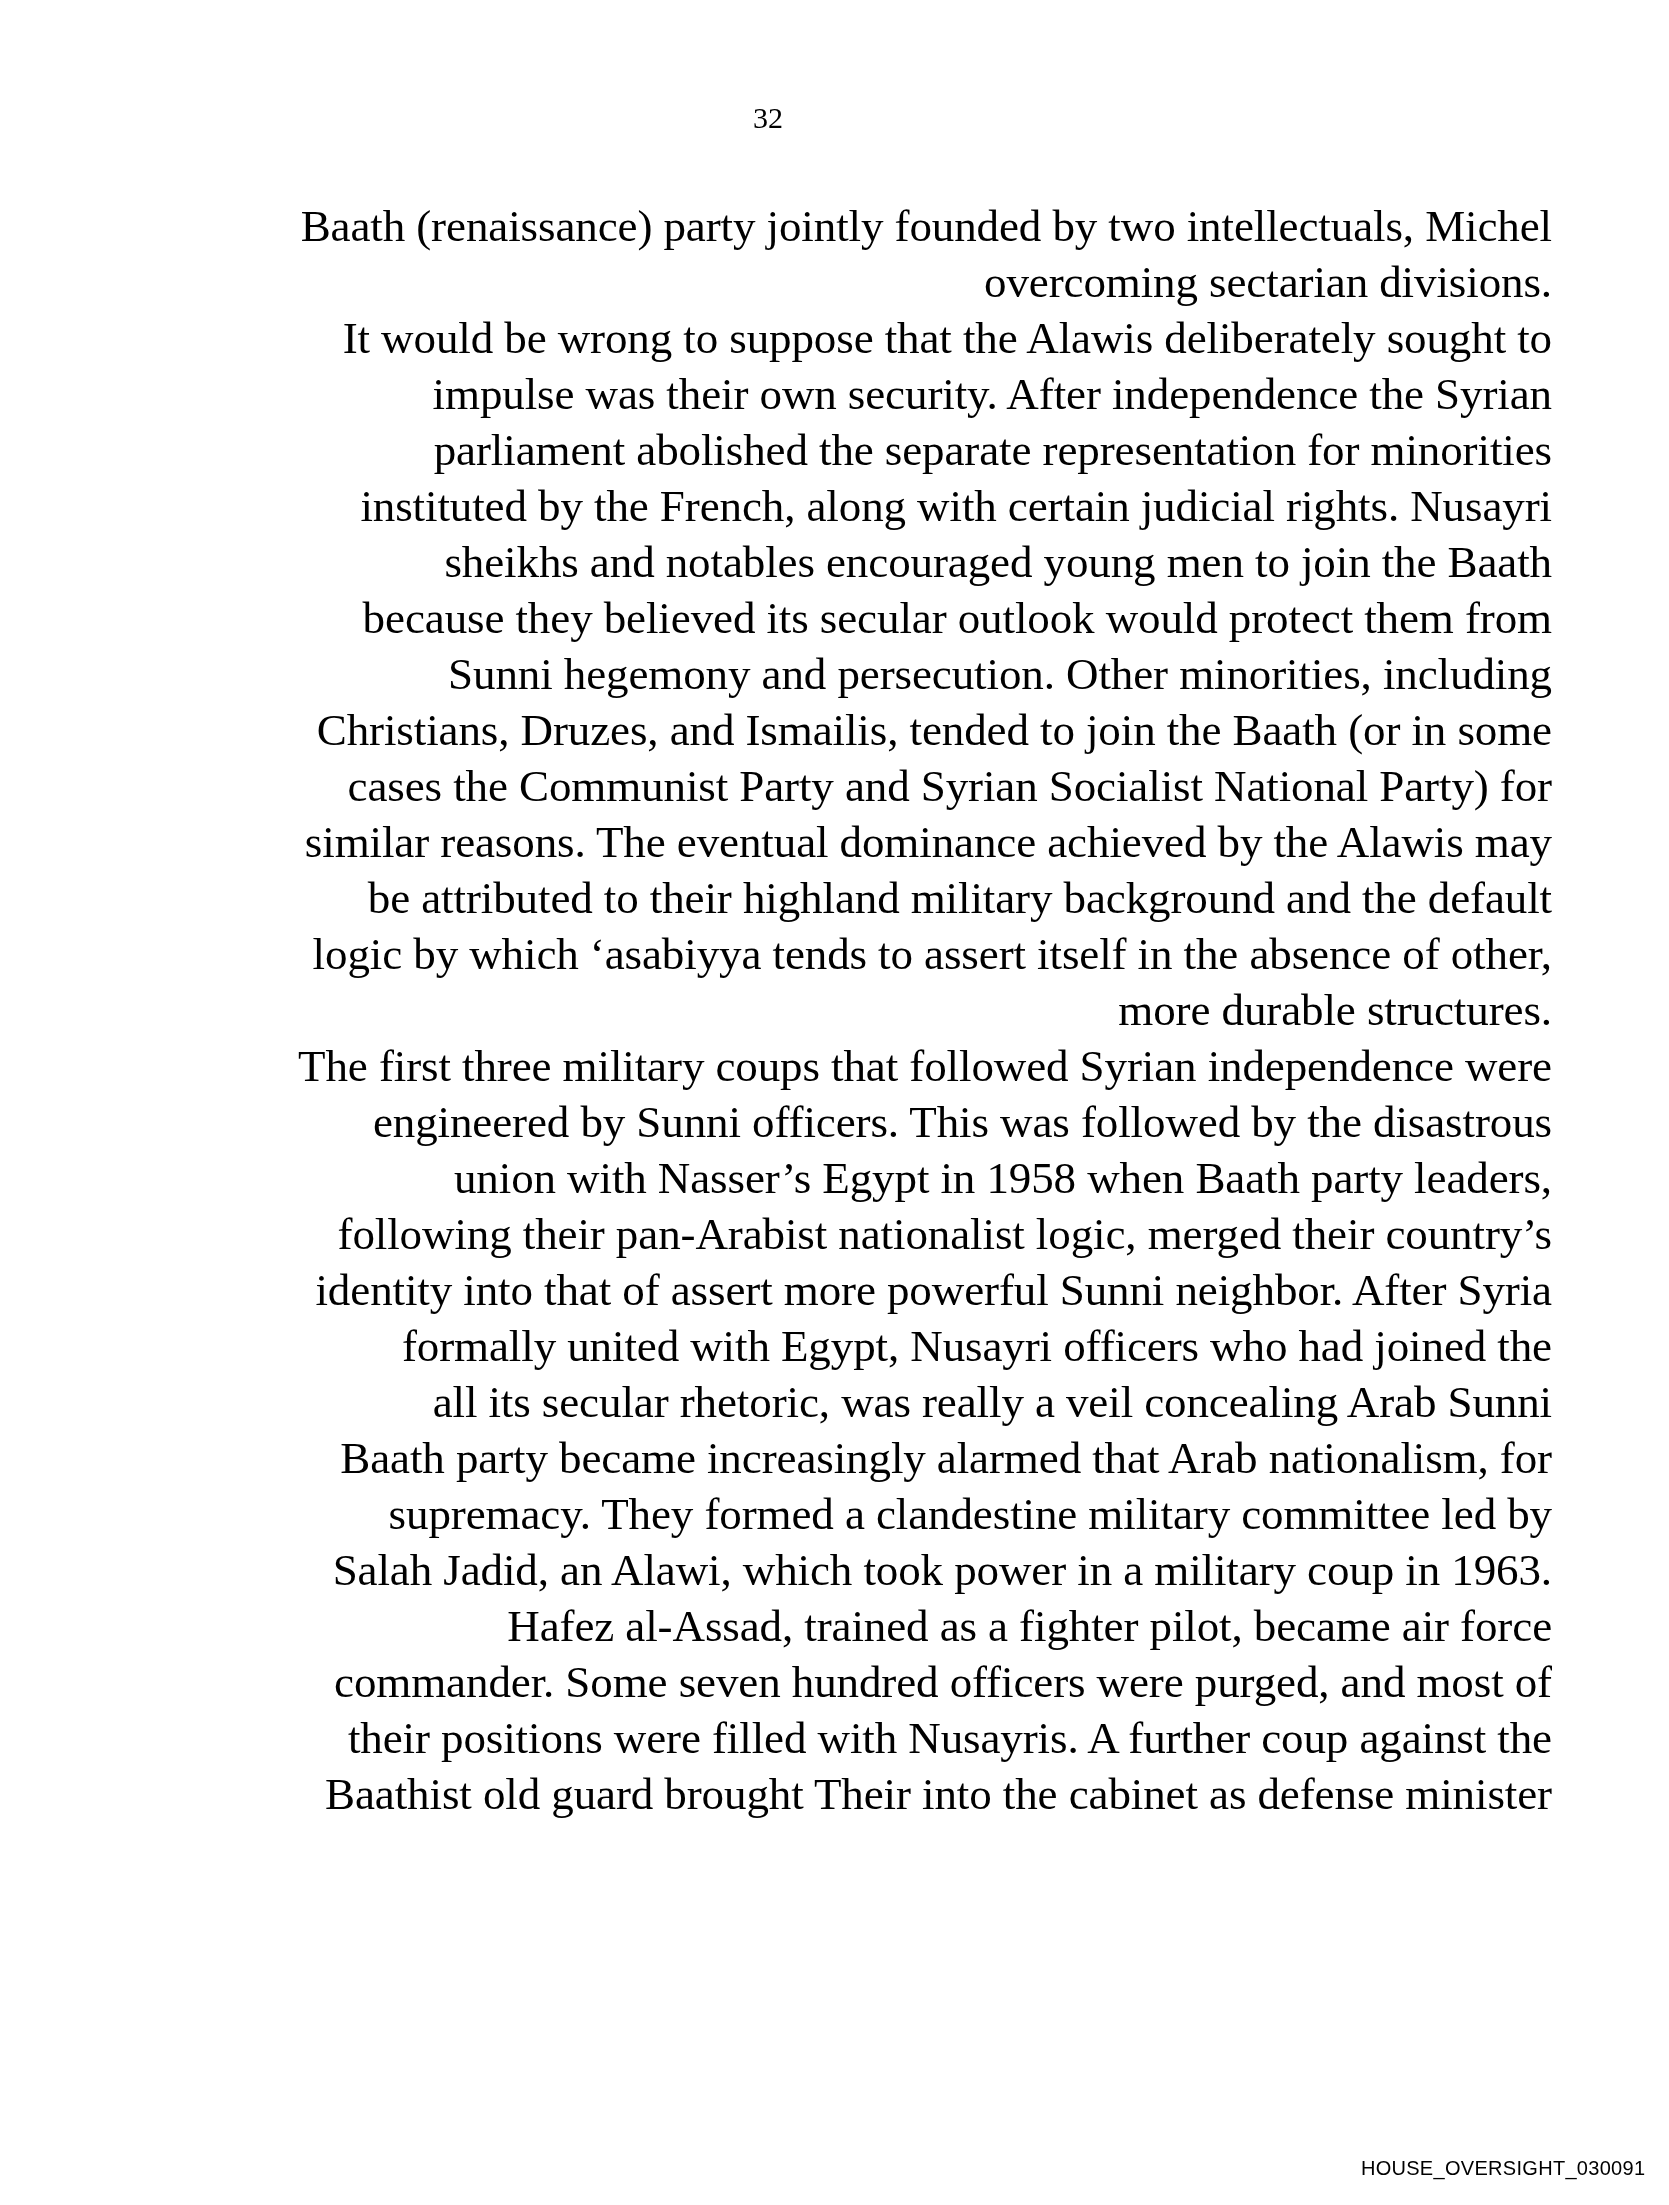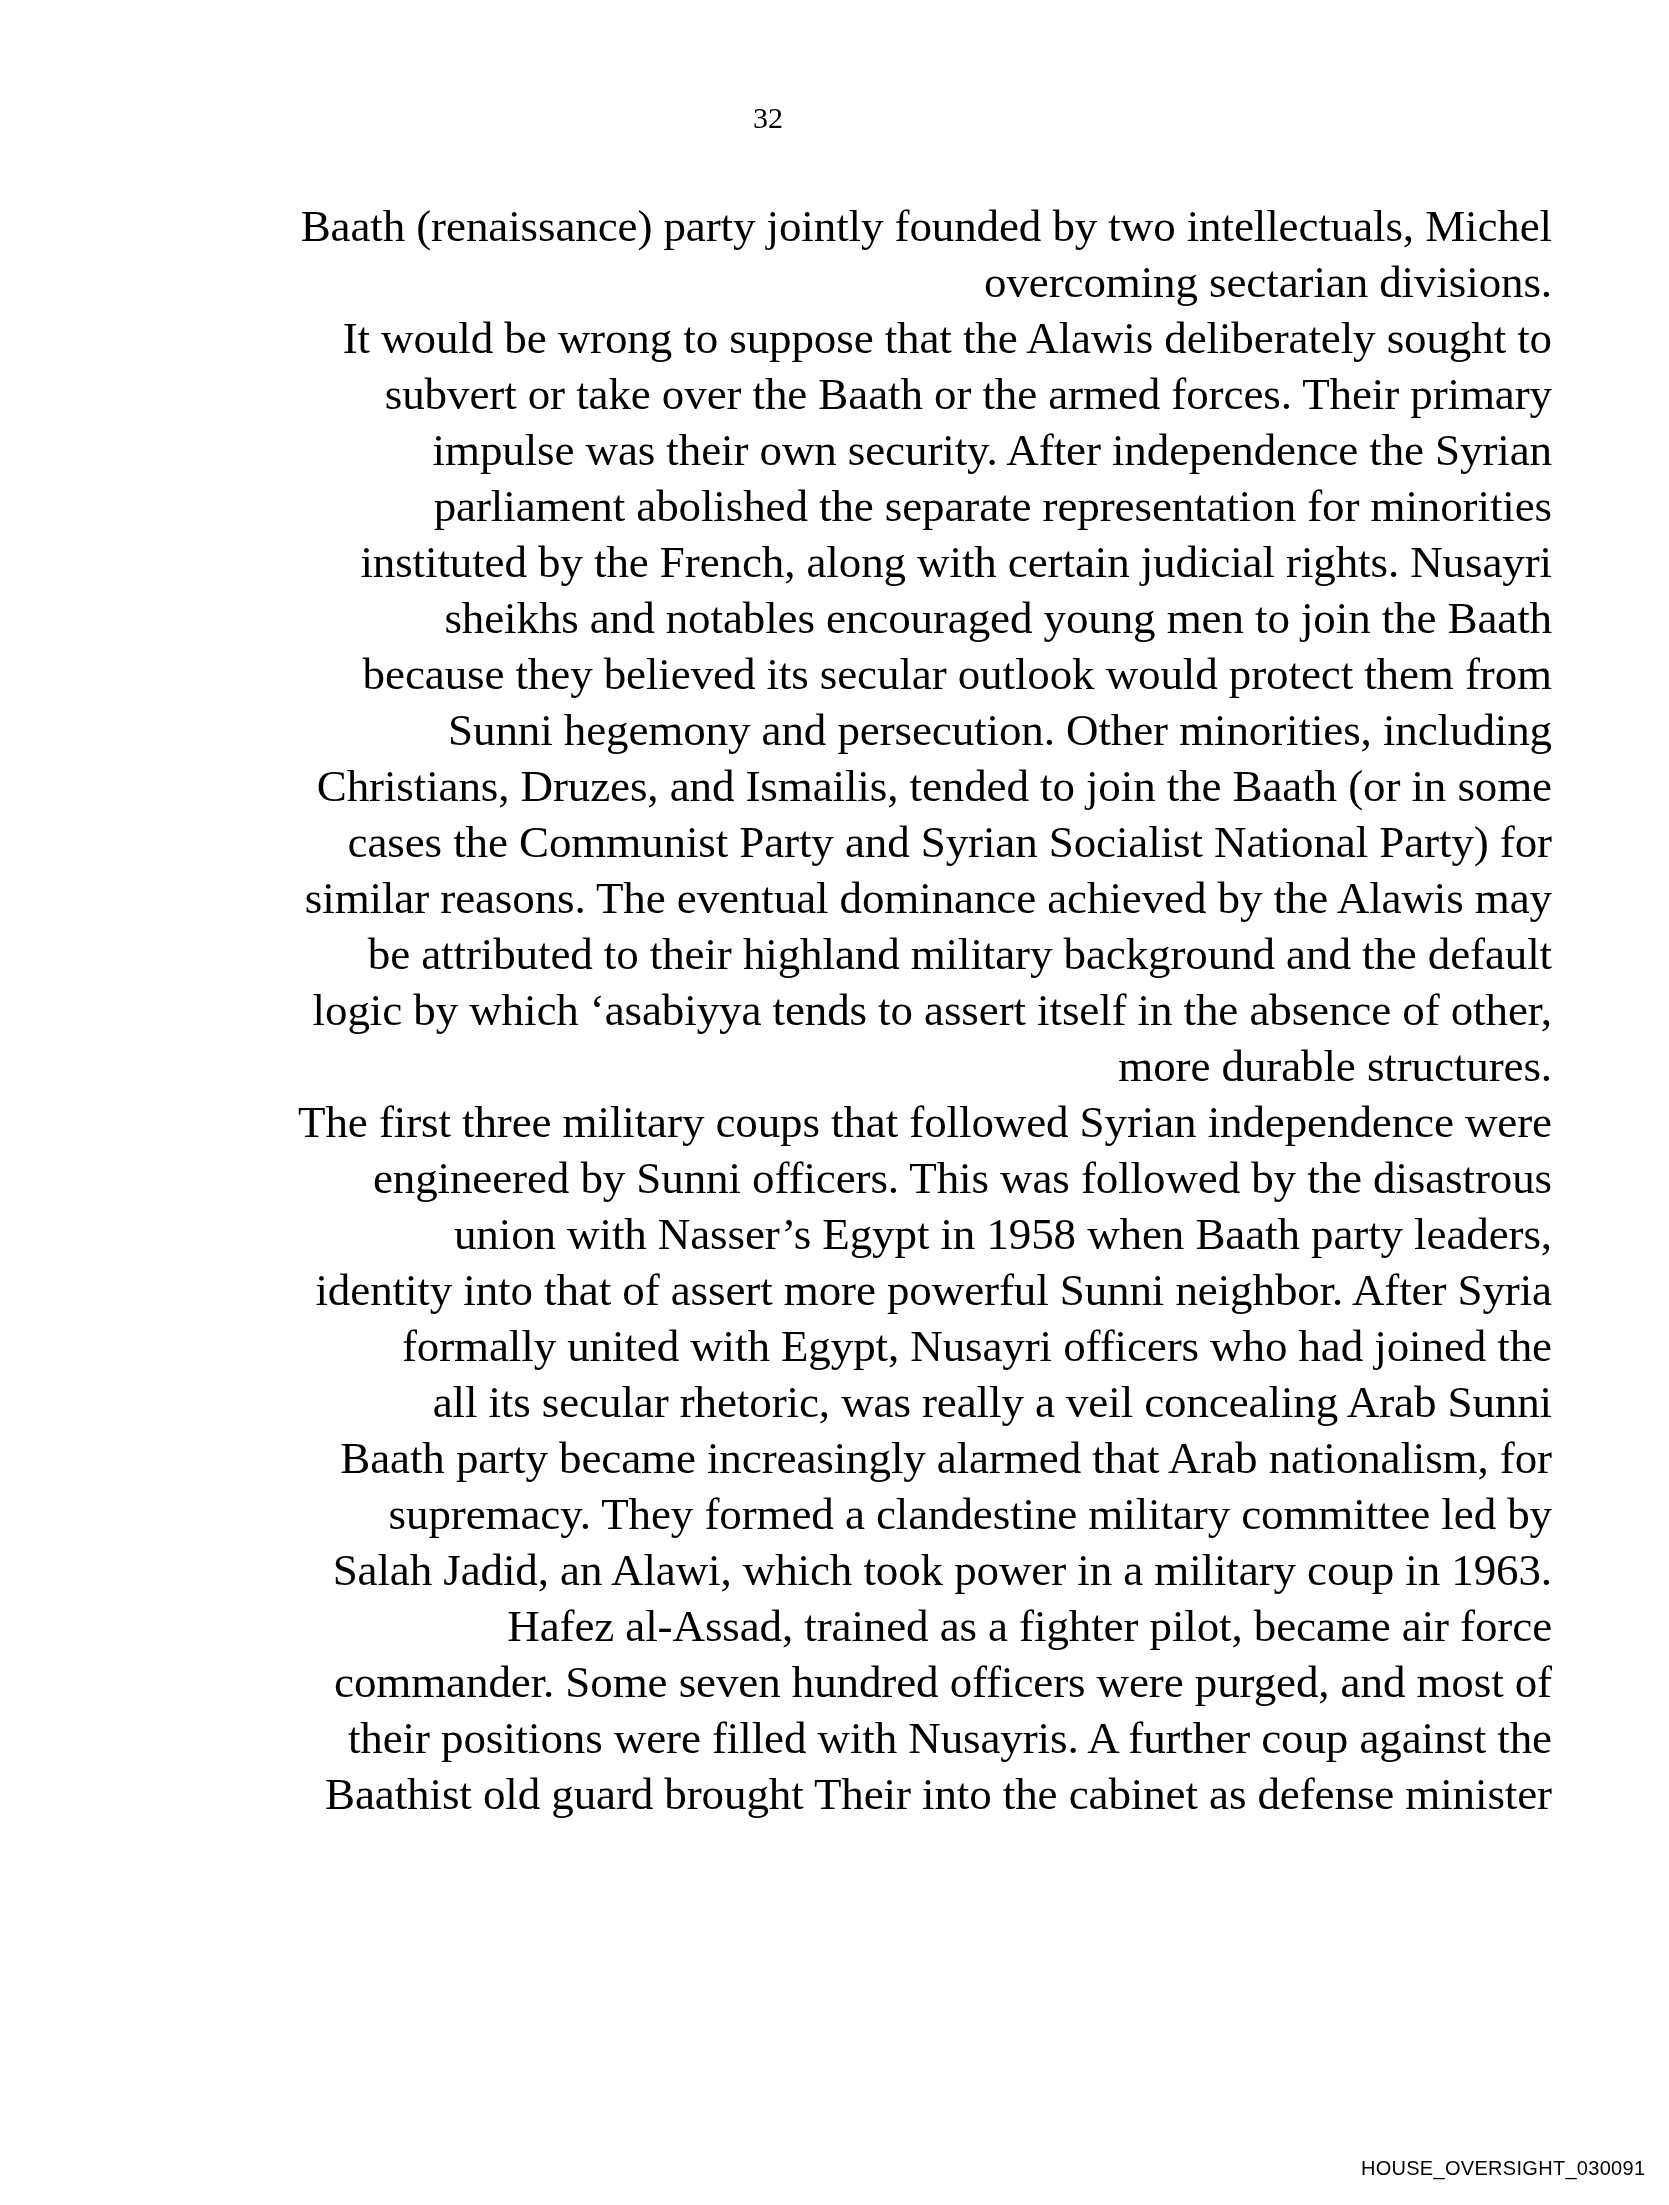--- a/index.html
+++ b/index.html
@@ -52,36 +52,36 @@
 </style>
 </head>
 <body>
 
 <div class="page-number">32</div>
 
 <div class="body-text">
   <span class="line">Baath (renaissance) party jointly founded by two intellectuals, Michel</span>
   <span class="line">overcoming sectarian divisions.</span>
   <span class="line">It would be wrong to suppose that the Alawis deliberately sought to</span>
-  <span class="line">subvert or take over the Baath or the armed forces. Their primary</span>
   <span class="line">impulse was their own security. After independence the Syrian</span>
   <span class="line">parliament abolished the separate representation for minorities</span>
   <span class="line">instituted by the French, along with certain judicial rights. Nusayri</span>
   <span class="line">sheikhs and notables encouraged young men to join the Baath</span>
   <span class="line">because they believed its secular outlook would protect them from</span>
   <span class="line">Sunni hegemony and persecution. Other minorities, including</span>
   <span class="line">Christians, Druzes, and Ismailis, tended to join the Baath (or in some</span>
   <span class="line">cases the Communist Party and Syrian Socialist National Party) for</span>
   <span class="line">similar reasons. The eventual dominance achieved by the Alawis may</span>
   <span class="line">be attributed to their highland military background and the default</span>
   <span class="line">logic by which ‘asabiyya tends to assert itself in the absence of other,</span>
   <span class="line">more durable structures.</span>
   <span class="line">The first three military coups that followed Syrian independence were</span>
   <span class="line">engineered by Sunni officers. This was followed by the disastrous</span>
   <span class="line">union with Nasser’s Egypt in 1958 when Baath party leaders,</span>
+  <span class="line">following their pan-Arabist nationalist logic, merged their country’s</span>
   <span class="line">identity into that of assert more powerful Sunni neighbor. After Syria</span>
   <span class="line">formally united with Egypt, Nusayri officers who had joined the</span>
   <span class="line">all its secular rhetoric, was really a veil concealing Arab Sunni</span>
   <span class="line">Baath party became increasingly alarmed that Arab nationalism, for</span>
   <span class="line">supremacy. They formed a clandestine military committee led by</span>
   <span class="line">Salah Jadid, an Alawi, which took power in a military coup in 1963.</span>
   <span class="line">Hafez al-Assad, trained as a fighter pilot, became air force</span>
   <span class="line">commander. Some seven hundred officers were purged, and most of</span>
   <span class="line">their positions were filled with Nusayris. A further coup against the</span>
   <span class="line">Baathist old guard brought Their into the cabinet as defense minister</span>

